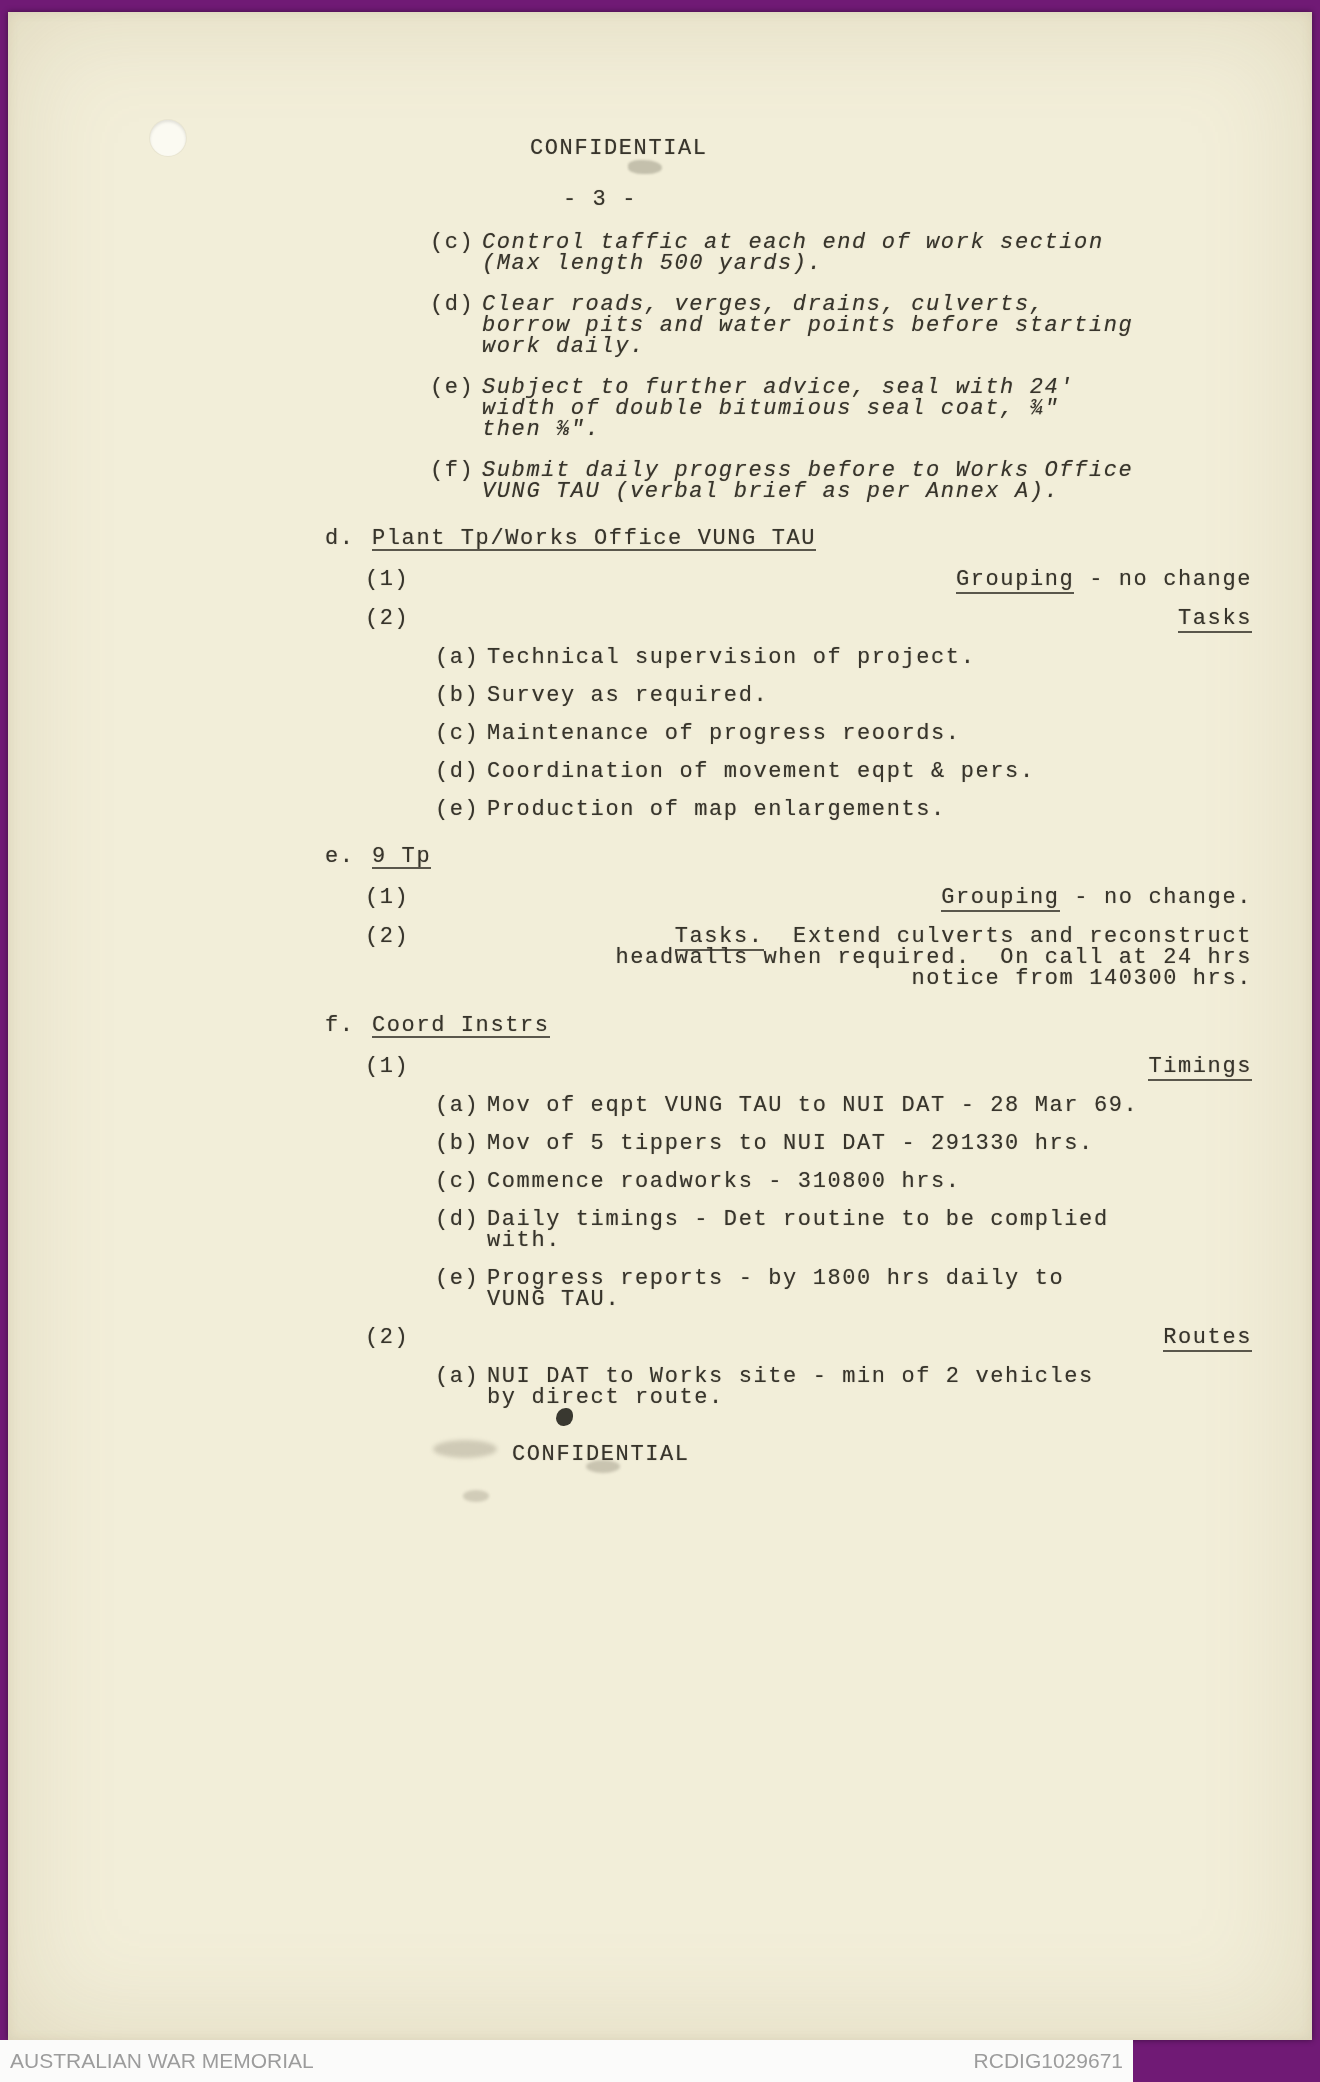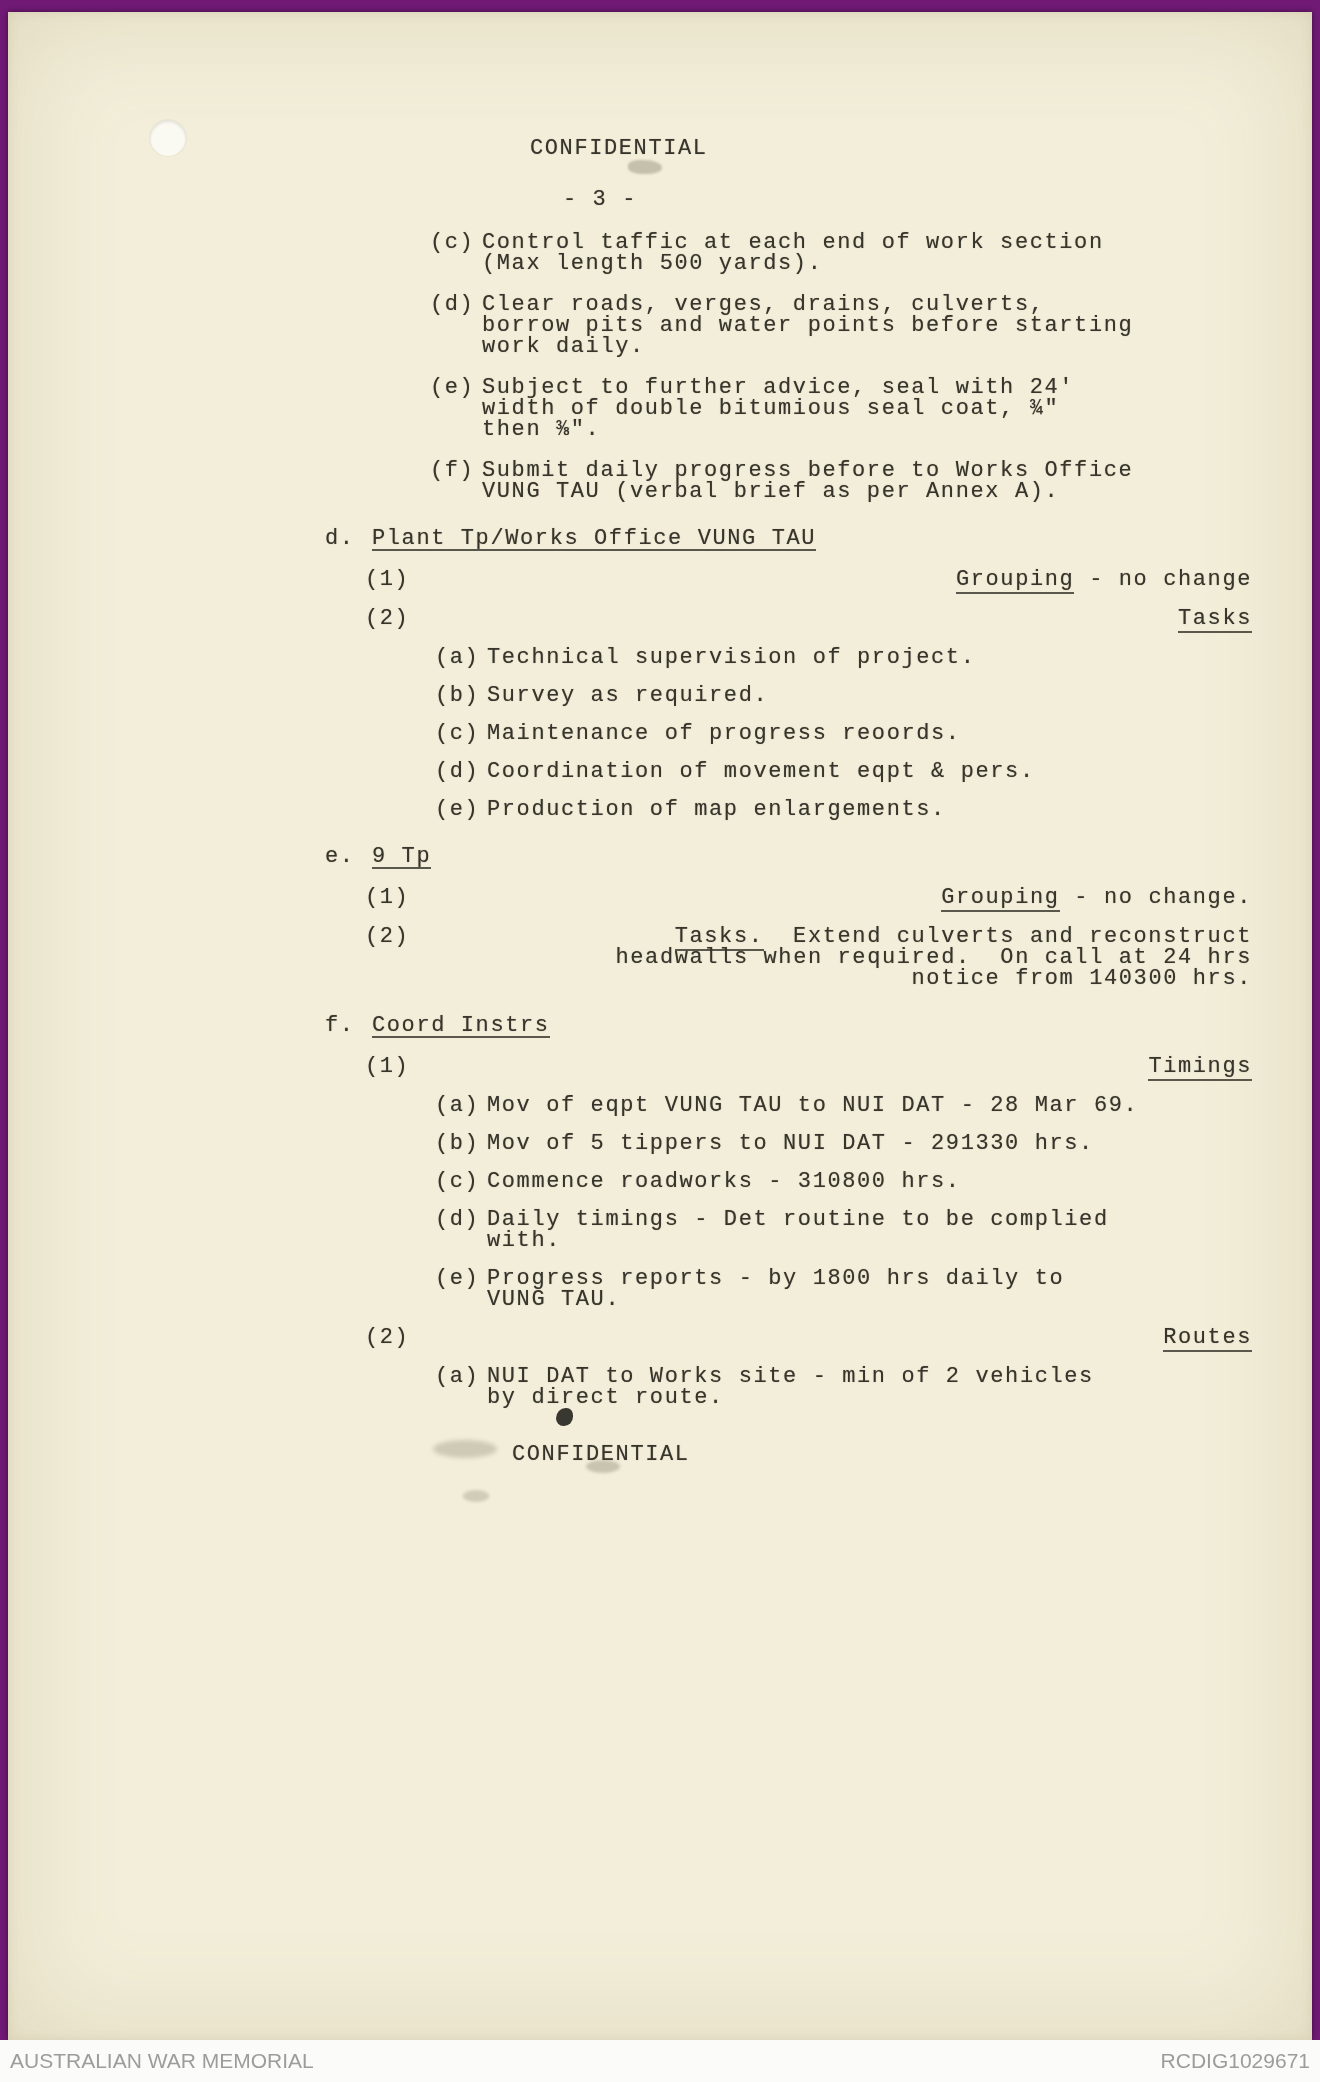--- a/index.html
+++ b/index.html
@@ -20,21 +20,21 @@
     text-shadow: 0 0 1px rgba(55,52,43,0.45);
   }
 
   .conf-top   { margin-top:126px; padding-left:522px; }
   .pageno     { margin-top:30px;  padding-left:555px; }
   .conf-bottom{ margin-top:36px;  padding-left:504px; }
 
   .pitem  { display:flex; padding-left:422px; padding-right:60px; margin-top:20px; }
   .pitem.first { margin-top:22px; }
   .plabel { flex:0 0 52px; }
-  .ptext  { flex:1; white-space:pre-wrap; }
+  .ptext  { flex:1; white-space:pre-wrap;font-style:italic; }
 
   .sec    { display:flex; padding-left:317px; margin-top:26px; margin-bottom:18px; }
   .slabel { flex:0 0 35px; }
 
   .nitem  { display:flex; padding-left:357px; padding-right:60px; margin-bottom:18px; }
   .nlabel { flex:0 0 60px; }
   .ntext  { flex:1; white-space:pre-wrap;text-align:right; }
 
   .spitem { display:flex; padding-left:427px; padding-right:60px; margin-bottom:17px; }
   .splabel{ flex:0 0 52px; }
@@ -49,21 +49,21 @@
   }
 
   .stain { position:absolute; pointer-events:none; }
   .stain-1 { left:620px; top:148px;  width:34px; height:14px; background:rgba(90,85,70,0.30); border-radius:40% 60% 50% 50%; filter:blur(1px); }
   .stain-2 { left:548px; top:1396px; width:17px; height:18px; background:rgba(25,24,18,0.85); border-radius:60% 40% 55% 45%; filter:blur(0.5px); }
   .stain-3 { left:425px; top:1428px; width:64px; height:18px; background:rgba(120,112,92,0.28); border-radius:50%; filter:blur(2px); }
   .stain-4 { left:578px; top:1448px; width:34px; height:13px; background:rgba(105,98,82,0.30); border-radius:50%; filter:blur(1.5px); }
   .stain-5 { left:455px; top:1478px; width:26px; height:12px; background:rgba(110,102,86,0.25); border-radius:50%; filter:blur(1.5px); }
 
   .footer-bar {
-    position:absolute; left:0; bottom:0; width:1320px; height:42px;
+    position:absolute; left:0; bottom:0; width:1133px; height:42px;
     background:#fbfbfa;
     display:flex; align-items:center; justify-content:space-between;
     padding:0 10px; box-sizing:border-box;
     font-family:"Liberation Sans", sans-serif; font-size:21px; color:#9c9c9c;
   }
 </style>
 </head>
 <body>
 
 <div class="screen">

